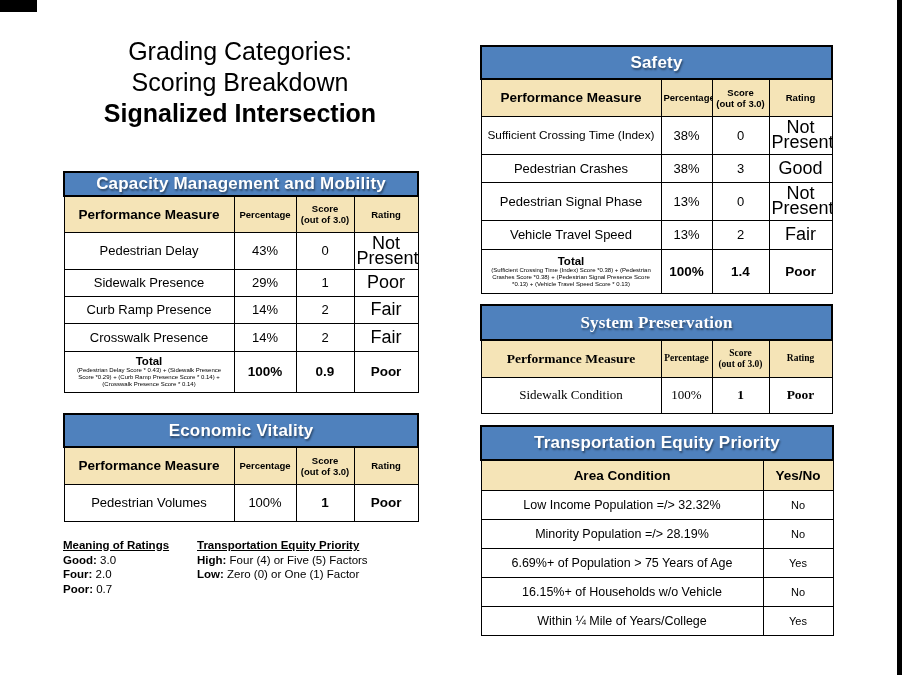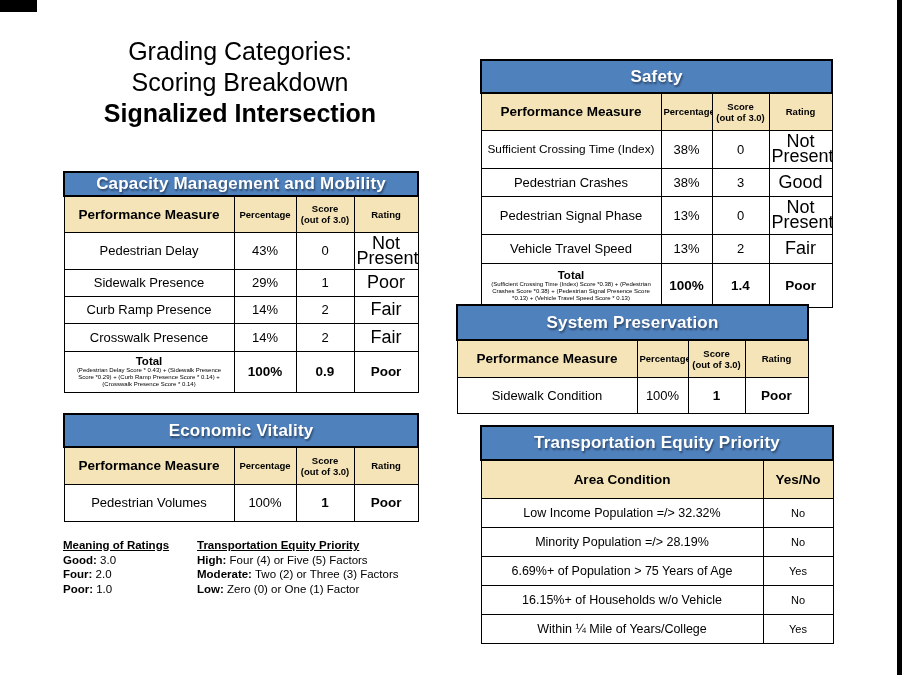--- a/index.html
+++ b/index.html
@@ -163,21 +163,21 @@
   </tr>
   <tr style="height:37px">
     <td class="measure-cell">Pedestrian Volumes</td>
     <td class="val-cell">100%</td>
     <td class="total-val">1</td>
     <td class="total-val">Poor</td>
   </tr>
 </tbody>
   </table>
 
-<table class="score-table" style="left:480px; top:59px; width:351px;">
+<table class="score-table" style="left:480px; top:45px; width:351px;">
   <colgroup>
       <col style="width:180px">
       <col style="width:51px">
       <col style="width:57px">
       <col style="width:63px">
     </colgroup>
   <tbody>
       <tr style="height:33px">
     <th class="tbl-title" colspan="4">Safety</th>
   </tr>
@@ -219,21 +219,21 @@
       <div class="total-label">Total</div>
       <div class="formula">(Sufficient Crossing Time (Index) Score *0.38) + (Pedestrian Crashes Score *0.38) + (Pedestrian Signal Presence Score *0.13) + (Vehicle Travel Speed Score * 0.13)</div>
     </td>
     <td class="total-val">100%</td>
     <td class="total-val">1.4</td>
     <td class="total-val">Poor</td>
   </tr>
 </tbody>
   </table>
 
-<table class="score-table" style="left:456px; top:304px; width:351px;">
+<table class="score-table" style="left:480px; top:304px; width:351px;font-family:Liberation Serif, serif;">
   <colgroup>
       <col style="width:180px">
       <col style="width:51px">
       <col style="width:57px">
       <col style="width:63px">
     </colgroup>
   <tbody>
       <tr style="height:35px">
     <th class="tbl-title" colspan="4">System Preservation</th>
   </tr>
@@ -257,21 +257,21 @@
 
 <table class="score-table" style="left:480px; top:425px; width:352px;">
   <colgroup>
       <col style="width:282px">
       <col style="width:70px">
     </colgroup>
   <tbody>
       <tr style="height:34px">
     <th class="tbl-title" colspan="2">Transportation Equity Priority</th>
   </tr>
-  <tr class="head-row" style="height:38px">
+  <tr class="head-row" style="height:30px">
     <th class="measure-head">Area Condition</th>
     <th class="yesno-head">Yes/No</th>
   </tr>
   <tr style="height:29px">
     <td class="condition-cell">Low Income Population  =/&gt; 32.32%</td>
     <td class="answer-cell">No</td>
   </tr>
   <tr style="height:29px">
     <td class="condition-cell">Minority Population =/&gt; 28.19%</td>
     <td class="answer-cell">No</td>
@@ -289,21 +289,20 @@
     <td class="answer-cell">Yes</td>
   </tr>
 </tbody>
   </table>
 
 <div class="legend">
   <div class="legend-col1">
     <div class="legend-head">Meaning of Ratings</div>
     <div class="legend-item"><b>Good:</b><span> 3.0</span></div>
     <div class="legend-item"><b>Four:</b><span> 2.0</span></div>
-    <div class="legend-item"><b>Poor:</b><span> 1.0</span></div>
+    <div class="legend-item"><b>Poor:</b><span> 0.7</span></div>
   </div>
   <div class="legend-col2">
     <div class="legend-head">Transportation Equity Priority</div>
     <div class="legend-item"><b>High:</b><span> Four (4) or Five (5) Factors</span></div>
-    <div class="legend-item"><b>Moderate:</b><span> Two (2) or Three (3) Factors</span></div>
     <div class="legend-item"><b>Low:</b><span> Zero (0) or One (1) Factor</span></div>
   </div>
 </div>
 
 </body></html>

